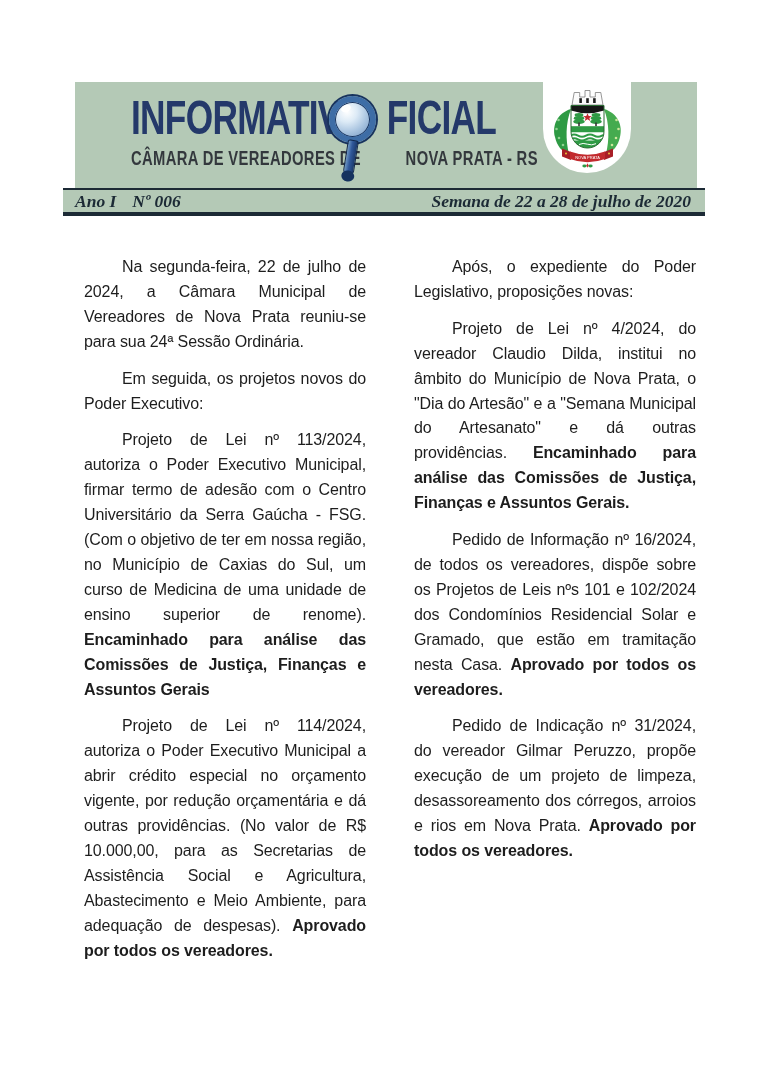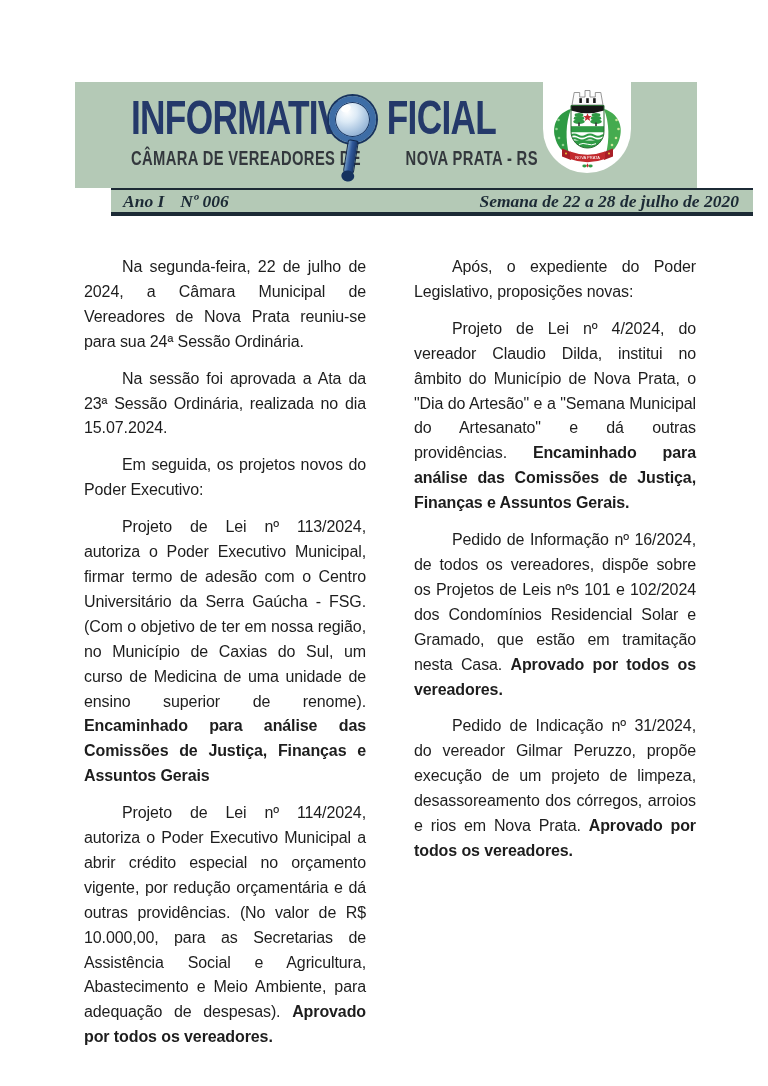--- a/index.html
+++ b/index.html
@@ -73,21 +73,20 @@
   .infobar {
     position:absolute; left:63px; top:188px; width:642px; height:28px;
     background:var(--banner-bg, #b4c9b6);
     border-top:2px solid var(--rule-ink, #1c2a35);
     border-bottom:4px solid var(--rule-ink, #1c2a35);
     display:flex; align-items:center; justify-content:space-between;
     padding:0 14px 0 12px;
     font-family:"Liberation Serif", serif;
     font-style:italic; font-weight:bold; font-size:17.5px;
     color:var(--rule-ink, #15222c);
-    margin-left:48px;
   }
   .edition { display:flex; gap:16px; }
 
   
   .content {
     position:absolute; left:72px; top:243px; width:636px;
     display:flex; gap:24px;
   }
   .col {
     width:306px;
@@ -202,21 +201,20 @@
     <span class="edition">
       <span>Ano I</span>
       <span>Nº 006</span>
     </span>
     <span>Semana de 22 a 28 de julho de 2020</span>
   </div>
 
   <div class="content">
     <div class="col">
         <p><span>Na segunda-feira, 22 de julho de 2024, a Câmara Municipal de Vereadores de Nova Prata reuniu-se para sua 24ª Sessão Ordinária.</span></p>
-        <p><span>Na sessão foi aprovada a Ata da 23ª Sessão Ordinária, realizada no dia 15.07.2024.</span></p>
         <p><span>Em seguida, os projetos novos do Poder Executivo:</span></p>
         <p><span>Projeto de Lei nº 113/2024, autoriza o Poder Executivo Municipal, firmar termo de adesão com o Centro Universitário da Serra Gaúcha - FSG. (Com o objetivo de ter em nossa região, no Município de Caxias do Sul, um curso de Medicina de uma unidade de ensino superior de renome). </span><b>Encaminhado para análise das Comissões de Justiça, Finanças e Assuntos Gerais</b></p>
         <p><span>Projeto de Lei nº 114/2024, autoriza o Poder Executivo Municipal a abrir crédito especial no orçamento vigente, por redução orçamentária e dá outras providências. (No valor de R$ 10.000,00, para as Secretarias de Assistência Social e Agricultura, Abastecimento e Meio Ambiente, para adequação de despesas). </span><b>Aprovado por todos os vereadores.</b></p>
       </div>
     <div class="col">
         <p><span>Após, o expediente do Poder Legislativo, proposições novas:</span></p>
         <p><span>Projeto de Lei nº 4/2024, do vereador Claudio Dilda, institui no âmbito do Município de Nova Prata, o "Dia do Artesão" e a "Semana Municipal do Artesanato" e dá outras providências. </span><b>Encaminhado para análise das Comissões de Justiça, Finanças e Assuntos Gerais.</b></p>
         <p><span>Pedido de Informação nº 16/2024, de todos os vereadores, dispõe sobre os Projetos de Leis nºs 101 e 102/2024 dos Condomínios Residencial Solar e Gramado, que estão em tramitação nesta Casa. </span><b>Aprovado por todos os vereadores.</b></p>
         <p><span>Pedido de Indicação nº 31/2024, do vereador Gilmar Peruzzo, propõe execução de um projeto de limpeza, desassoreamento dos córregos, arroios e rios em Nova Prata. </span><b>Aprovado por todos os vereadores.</b></p>
       </div>

